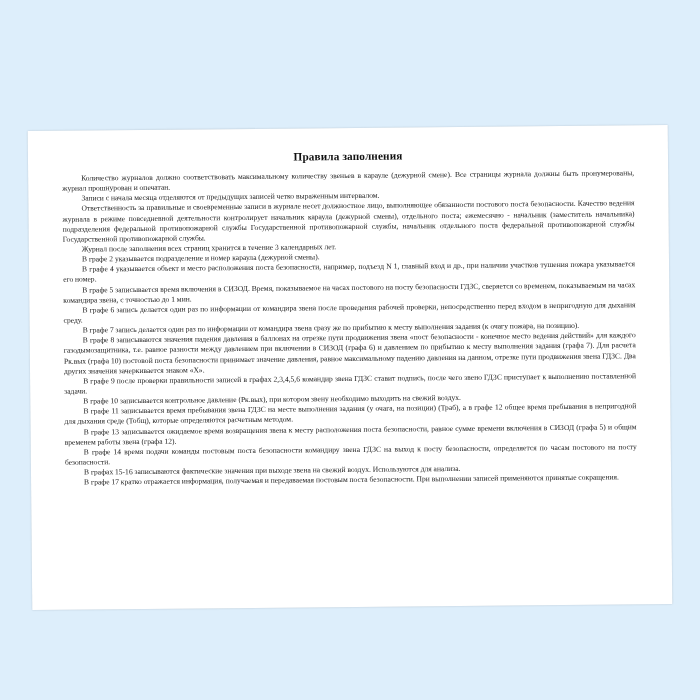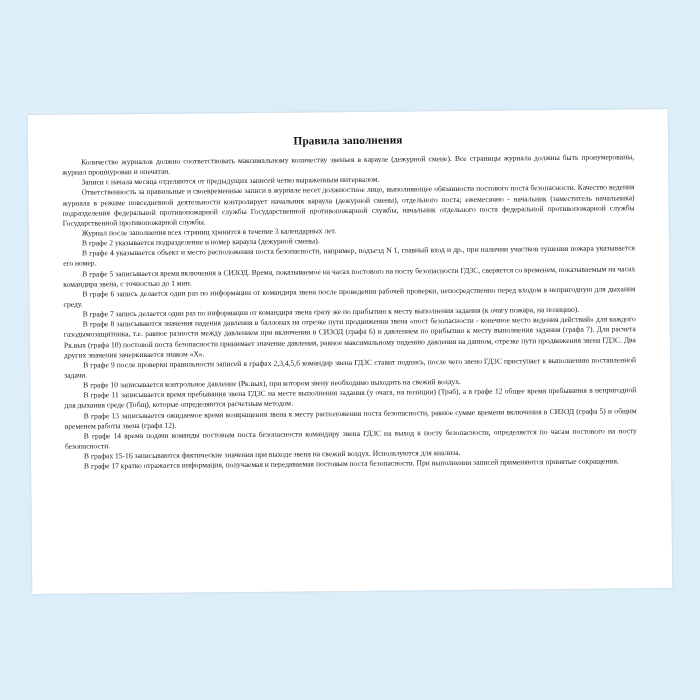--- a/index.html
+++ b/index.html
@@ -9,21 +9,21 @@
   body {
     width: 700px;
     height: 700px;
     background: #ddeefb;
     font-family: "Liberation Serif", serif;
     overflow: hidden;
   }
   .page-wrap {
     position: absolute;
     left: 0;
-    top: 0;
+    top: 16px;
     width: 700px;
     height: 492px;
   }
   .sheet {
     position: absolute;
     left: 30px;
     top: 112px;
     width: 640px;
     height: 479px;
     background: #ffffff;

